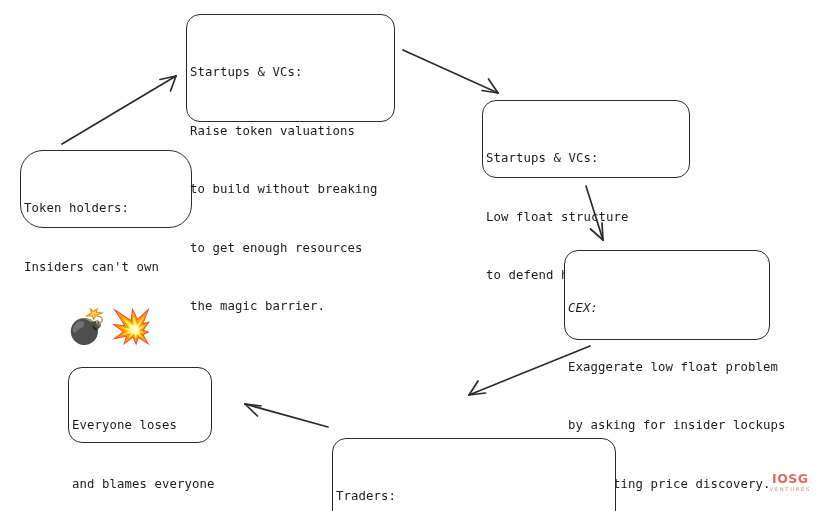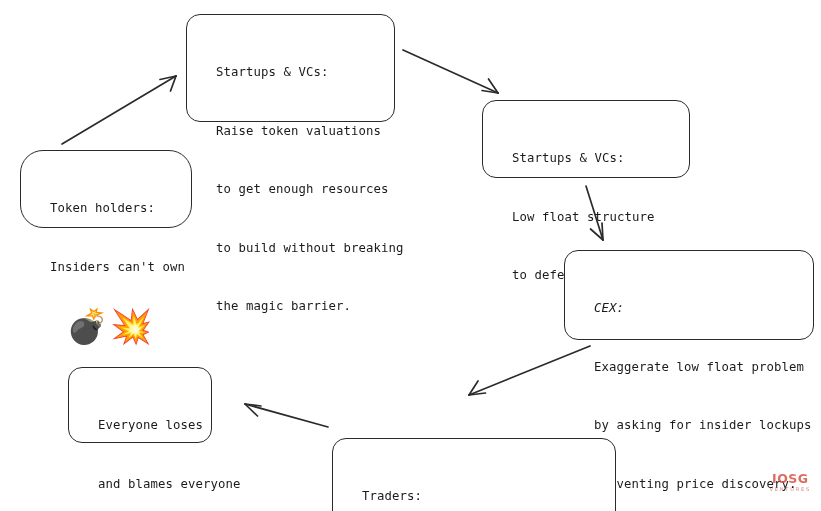--- a/index.html
+++ b/index.html
@@ -18,36 +18,36 @@
   .node {
     position: absolute;
     box-sizing: border-box;
     background: #ffffff;
     border: 1.6px solid #2b2b2b;
     border-radius: 14px;
     color: #1b1b1b;
     font-size: 12.3px;
     line-height: 19.5px;
     letter-spacing: 0.1px;
-    padding: 9px 13px 10px 29px;
+    padding: 9px 13px 10px 3px;
     white-space: pre;
   }
   .node .ln {
     display: block;
     white-space: pre;
   }
   .node .ln.em {
     font-style: italic;
   }
 
   
   #node-token-holders   { left: 20px;  top: 150px; width: 172px; height: 78px; border-radius: 23px; }
   #node-startups-raise  { left: 186px; top: 14px;  width: 209px; height: 108px; }
   #node-startups-float  { left: 482px; top: 100px; width: 208px; height: 78px; }
-  #node-cex             { left: 564px; top: 250px; width: 250px; height: 90px; }
+  #node-cex             { left: 564px; top: 250px; width: 206px; height: 90px; }
   #node-traders         { left: 332px; top: 400px; width: 284px; height: 90px; margin-top: 38px; }
   #node-everyone-loses  { left: 68px;  top: 367px; width: 144px; height: 76px; }
 
   
   #arrows {
     position: absolute;
     left: 0; top: 0;
     width: 821px; height: 511px;
     pointer-events: none;
   }
@@ -140,22 +140,22 @@
   </svg>
 
   <div class="node" id="node-token-holders">
     <span class="ln">Token holders:</span>
     <span class="ln">Insiders can't own</span>
   </div>
 
   <div class="node" id="node-startups-raise">
     <span class="ln">Startups &amp; VCs:</span>
     <span class="ln">Raise token valuations</span>
+    <span class="ln">to build without breaking</span>
     <span class="ln">to get enough resources</span>
-    <span class="ln">to build without breaking</span>
     <span class="ln">the magic barrier.</span>
   </div>
 
   <div class="node" id="node-startups-float">
     <span class="ln">Startups &amp; VCs:</span>
     <span class="ln">Low float structure</span>
     <span class="ln">to defend high valuation.</span>
   </div>
 
   <div class="node" id="node-cex">

